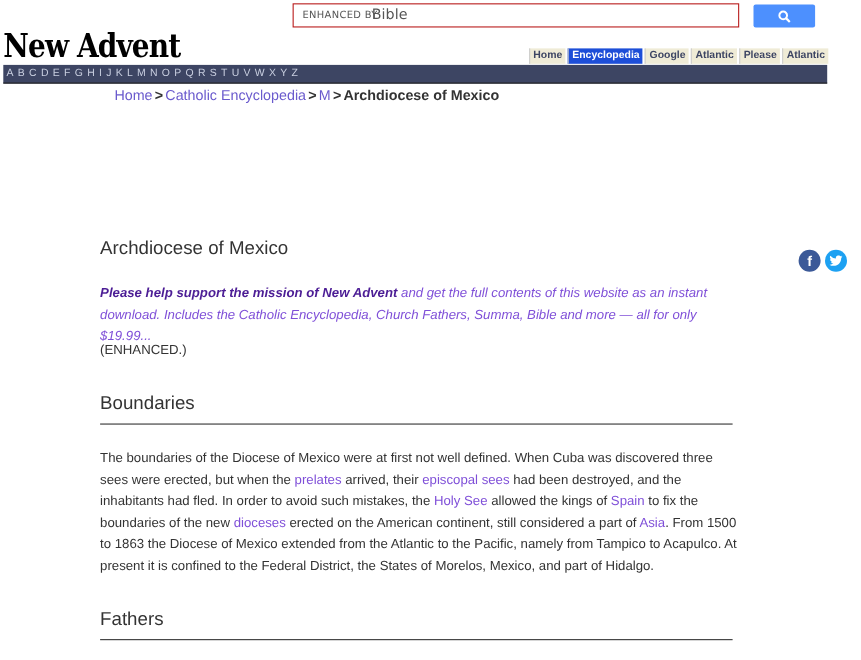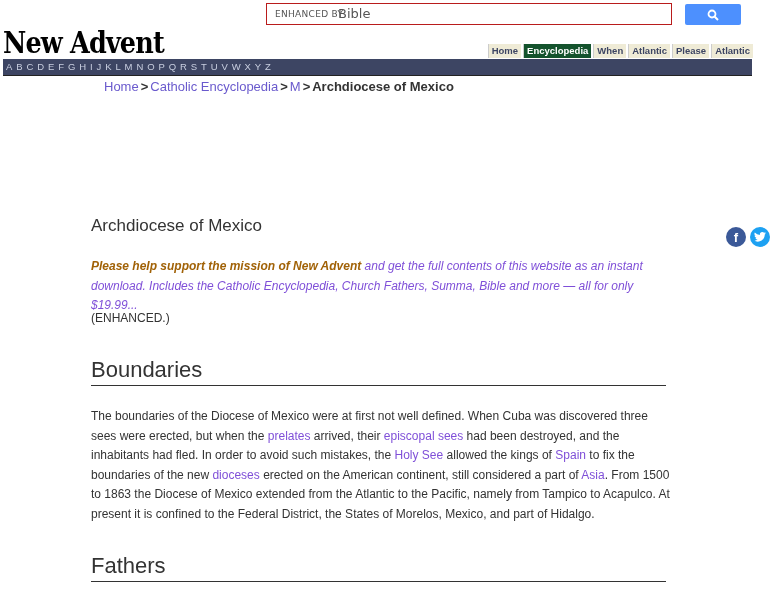--- a/index.html
+++ b/index.html
@@ -11,44 +11,44 @@
   .search-google { position:absolute; left:71px; top:2px; font-size:13px; color:#555; font-family:"DejaVu Sans", sans-serif; }
   .search-btn { position:absolute; left:685px; top:4px; width:56px; height:21px; background:#4d90fe; border-radius:2px; }
   .search-btn svg { position:absolute; left:22px; top:5px; }
 
   
   .logo { position:absolute; left:3px; top:27px; font-family:"DejaVu Serif", serif; font-weight:bold; font-size:30px; letter-spacing:-1px; color:#000; line-height:32px; transform:scaleX(0.85); transform-origin:left top; font-style:normal; }
 
   
   .tabs { position:absolute; right:30px; top:44px; display:flex; height:14px; }
   .tab { font-size:9.5px; font-weight:bold; padding:1px 3px; margin-left:2px; background:#efebd6; color:#3d4563; border-left:1px solid #ccc; line-height:12px; }
-  .tab.active { background:#14532d; color:#fff; }
+  .tab.active { background:#1d4ed8; color:#fff; }
 
   
   .navbar { position:absolute; left:3px; top:59px; width:749px; height:16px; background:#3d4563; border-bottom:1px solid #222; }
   .letters { position:absolute; left:3px; top:2px; display:flex; }
   .letters span { color:#c9cfe0; font-size:9.5px; margin-right:3.9px; line-height:12px; }
 
   
   .crumb { position:absolute; left:104px; top:79px; font-size:13px; color:#333; }
   .crumb .lnk { color:#6a5acd; }
   .crumb .sep { font-weight:bold; margin:0 2px; }
   .crumb .cur { font-weight:bold; }
 
   
   .title { position:absolute; left:91px; top:216px; font-size:17px; color:#333; }
   .share { position:absolute; left:726px; top:227px; display:flex; gap:4px; }
   .share div { width:20px; height:20px; border-radius:50%; display:flex; align-items:center; justify-content:center; color:#fff; font-weight:bold; font-size:13px; }
   .fb { background:#3b5998; }
   .tw { background:#1da1f2; }
   .promo { position:absolute; left:91px; top:257px; width:580px; font-size:12px; font-style:italic; color:#7f4fd8; line-height:19.5px; }
-  .promo b { color:#a16207; }
+  .promo b { color:#4c1d95; }
   .mex { position:absolute; left:91px; top:311px; font-size:12px; color:#333; }
 
-  .h2 { position:absolute; left:91px; font-size:22px; color:#333; }
+  .h2 { position:absolute; left:91px; font-size:17px; color:#333; }
   .rule { position:absolute; left:91px; width:575px; height:1px; background:#333; }
 
   .para { position:absolute; left:91px; top:407px; width:580px; font-size:12px; line-height:19.5px; color:#333; }
   .para a { color:#7f4fd8; text-decoration:none;text-align:center; }
 </style>
 </head>
 <body>
 
 <div class="search-box">
   <span class="search-enh">ENHANCED BY</span>
@@ -59,21 +59,21 @@
       <circle cx="5" cy="5" r="3.5" stroke="#fff" stroke-width="1.8" fill="none"></circle>
       <line x1="7.5" y1="7.5" x2="11" y2="11" stroke="#fff" stroke-width="2"></line>
     </svg>
 </div>
 
 <div class="logo">New Advent</div>
 
 <div class="tabs">
   <span class="tab">Home</span>
   <span class="tab active">Encyclopedia</span>
-  <span class="tab">When</span>
+  <span class="tab">Google</span>
   <span class="tab">Atlantic</span>
   <span class="tab">Please</span>
   <span class="tab">Atlantic</span>
 </div>
 
 <div class="navbar">
   <div class="letters">
     <span>A</span>
     <span>B</span>
     <span>C</span>

